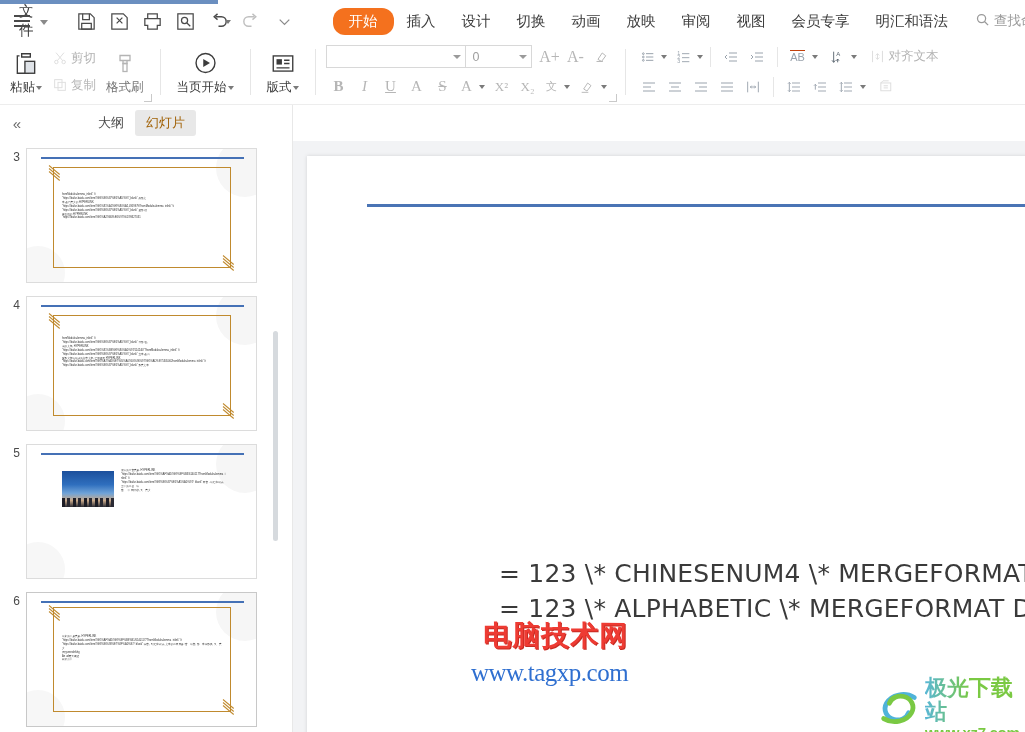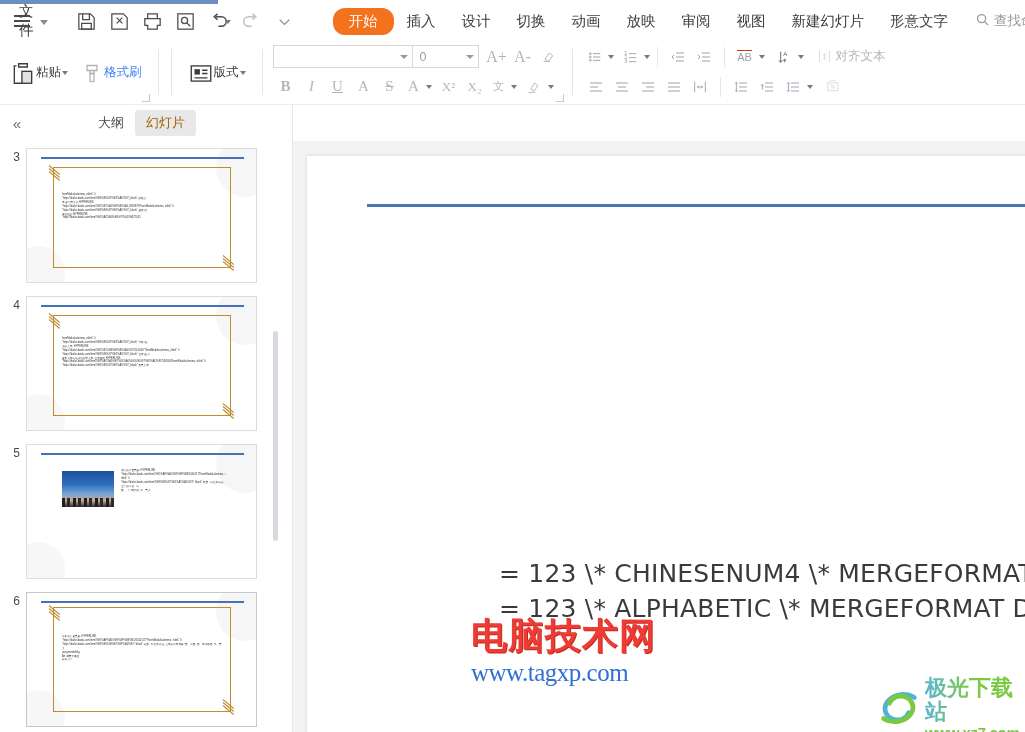--- a/index.html
+++ b/index.html
@@ -61,29 +61,29 @@
   
   .ribbon {
     position: absolute; left: 0; top: 38px; width: 1025px; height: 67px;
     background: #fff; overflow: hidden;
   }
   .ribbon-inner { display: flex; align-items: stretch; height: 67px; }
   .rgroup { display: flex; align-items: center; height: 67px; padding: 0 4px; position: relative; }
   .rsep { width: 1px; height: 46px; align-self: center; background: #e6e6e6; margin: 0 6px; }
 
   .bigbtn {
-    display: flex; flex-direction: row; align-items: center; justify-content: center;
+    display: flex; flex-direction: column; align-items: center; justify-content: center;
     padding: 1px 6px; min-width: 40px;
   }
   .bigbtn .bi { height: 30px; display: flex; align-items: flex-end; justify-content: center; }
   .bigbtn .bl {
     font-size: 12.5px; color: #3c3c3c; margin-top: 2px; white-space: nowrap;
     display: flex; align-items: center;
   }
-  .bigbtn.dim .bl { color: #3b82f6; }
+  .bigbtn.dim .bl { color: #737373; }
 
   .stack { display: flex; flex-direction: column; justify-content: center; height: 60px; }
   .srow { display: flex; align-items: center; height: 27px; }
   .smallbtn { display: flex; align-items: center; padding: 1px 4px; white-space: nowrap; }
   .smallbtn .sl { font-size: 12.5px; color: #3c3c3c; margin-left: 3px; }
   .smallbtn.dim .sl { color: #b4b4b4; }
   .smallbtn.dim svg { opacity: .45; }
 
   
   .fontrow1 { display: flex; align-items: center; height: 27px; }
@@ -200,23 +200,24 @@
   .bigtext {
     position: absolute; left: 192px; color: #3a3a3a; font-size: 25px;
     font-family: "DejaVu Sans", "Liberation Sans", sans-serif;
     letter-spacing: .2px; white-space: nowrap;
   }
 
   
   .wm-tag { position: absolute; left: 471px; top: 616px; display: flex; align-items: flex-start; }
   .wm-left { display: flex; flex-direction: column; }
   .wm-cn {
-    font-size: 36px; font-weight: bold; color: #ee3b33; line-height: 40px;
+    font-size: 28px; font-weight: bold; color: #ee3b33; line-height: 40px;
     font-family: "DejaVu Sans", sans-serif; letter-spacing: 1px;
     text-shadow: 1px 1px 0 #c62b22;
+    text-align: right;
   }
   .wm-url {
     font-size: 25px; color: #2f6fd0; font-family: "Liberation Serif", serif;
     line-height: 30px; margin-top: 2px; letter-spacing: -.5px;
   }
   .wm-tagbox {
     width: 132px; height: 88px; background: #3d8bf2; border-radius: 18px;
     color: #fff; font-size: 63px; font-weight: bold; display: flex;
     align-items: center; justify-content: center; margin-left: 6px;
     font-family: "DejaVu Sans", sans-serif; letter-spacing: -1px;
@@ -302,22 +303,22 @@
 
     <div class="tabs">
       <div class="tab active">开始</div>
       <div class="tab">插入</div>
       <div class="tab">设计</div>
       <div class="tab">切换</div>
       <div class="tab">动画</div>
       <div class="tab">放映</div>
       <div class="tab">审阅</div>
       <div class="tab">视图</div>
-      <div class="tab">新建幻灯片</div>
-      <div class="tab">形意文字</div>
+      <div class="tab">会员专享</div>
+      <div class="tab">明汇和语法</div>
     </div>
 
     <div class="searchbox">
       <span class="sicon">
         <svg width="15" height="15" viewBox="0 0 24 24" fill="none" stroke="#9a9a9a" stroke-width="2">
           <circle cx="10.5" cy="10.5" r="6.5"></circle>
             <path d="M15.5 15.5L21 21"></path>
         </svg>
       </span>
       <span class="searchtext">查找命令、搜索模板</span>
@@ -334,37 +335,72 @@
               <path d="M8 3h8v3H8z"></path>
                 <path d="M6 5H4v16h11"></path>
                 <rect x="11" y="10" width="9" height="11" fill="#dfe3e8" stroke="#3c3c3c"></rect>
             </svg>
           </div>
           <div class="bl">
               <span>粘贴</span>
               <i class="mini-caret"></i>
             </div>
         </div>
+        <div class="stack">
+          <div class="srow">
+            <div class="smallbtn dim">
+              <svg width="16" height="16" viewBox="0 0 24 24" fill="none" stroke="#b4b4b4" stroke-width="1.4">
+                <circle cx="6.5" cy="18" r="2.6"></circle>
+                  <circle cx="17.5" cy="18" r="2.6"></circle>
+                  <path d="M8 16L18 4M16 16L6 4"></path>
+              </svg>
+              <span class="sl">剪切</span>
+            </div>
+          </div>
+          <div class="srow">
+            <div class="smallbtn dim">
+              <svg width="16" height="16" viewBox="0 0 24 24" fill="none" stroke="#b4b4b4" stroke-width="1.4">
+                <rect x="4" y="4" width="11" height="12"></rect>
+                  <rect x="9" y="8" width="11" height="12"></rect>
+              </svg>
+              <span class="sl">复制</span>
+            </div>
+          </div>
+        </div>
         <div class="bigbtn dim">
           <div class="bi">
             <svg width="24" height="27" viewBox="0 0 24 24" fill="none" stroke="#b4b4b4" stroke-width="1.3">
               <path d="M7 4h10v5H7z"></path>
                 <path d="M10 9v3h4V9"></path>
                 <rect x="10" y="12" width="4" height="8"></rect>
             </svg>
           </div>
           <div class="bl">
               <span>格式刷</span>
             </div>
         </div>
         <div class="corner"></div>
       </div>
 
       <div class="rsep"></div>
 
+      <div class="rgroup">
+        <div class="bigbtn">
+          <div class="bi">
+            <svg width="27" height="28" viewBox="0 0 24 24" fill="none" stroke="#3c3c3c" stroke-width="1.25">
+              <circle cx="12" cy="12" r="8.4"></circle>
+                <path d="M10 8.4l6 3.6-6 3.6z" fill="#3c3c3c" stroke="none"></path>
+            </svg>
+          </div>
+          <div class="bl">
+              <span>当页开始</span>
+              <i class="mini-caret"></i>
+            </div>
+        </div>
+      </div>
 
       <div class="rsep"></div>
 
       <div class="rgroup">
         <div class="bigbtn">
           <div class="bi">
             <svg width="26" height="27" viewBox="0 0 24 24" fill="none" stroke="#3c3c3c" stroke-width="1.25">
               <rect x="3" y="5" width="18" height="14"></rect>
                 <rect x="6" y="8" width="5" height="5" fill="#3c3c3c" stroke="none"></rect>
               <path d="M13 9h5M13 12h5M6 16h12"></path>

